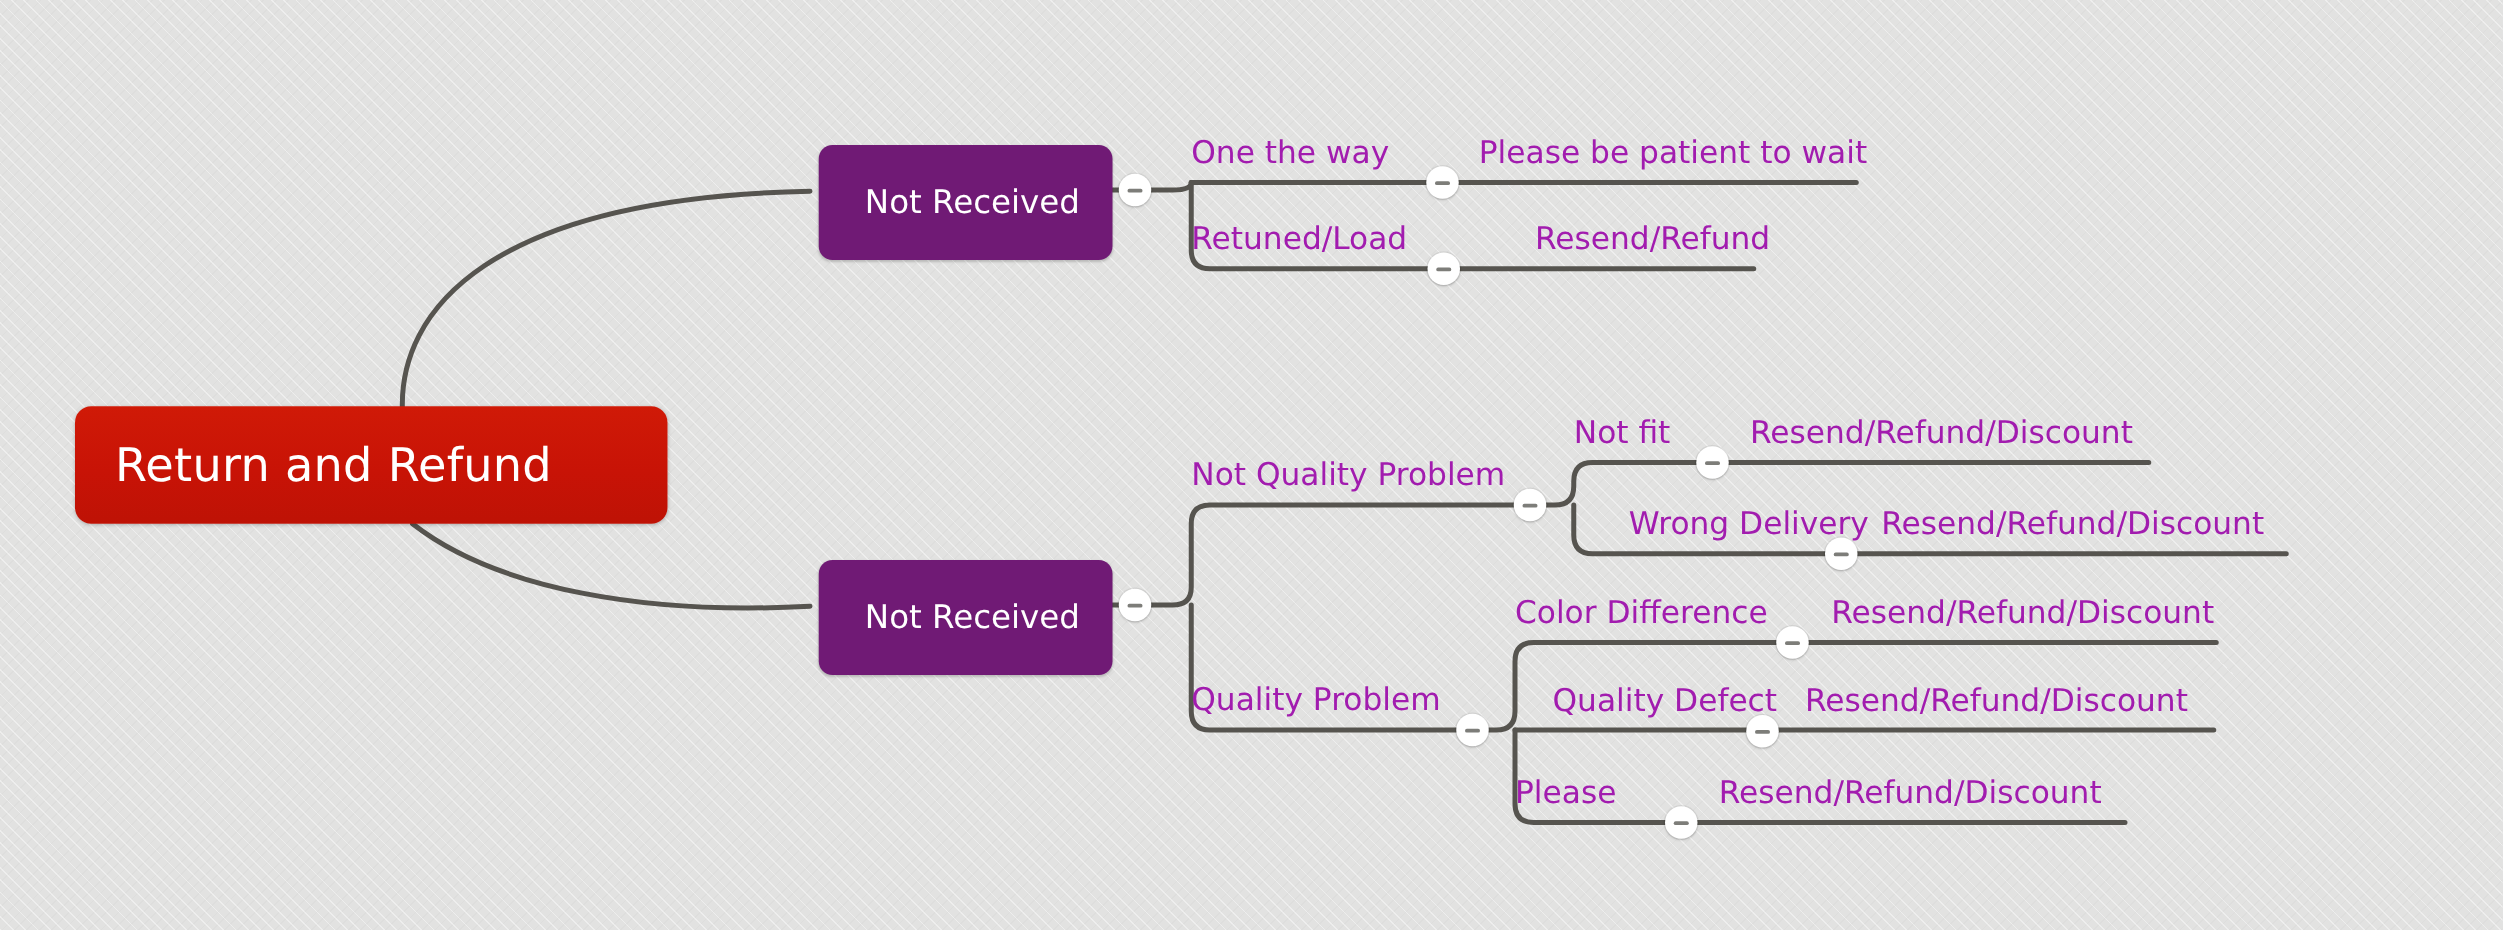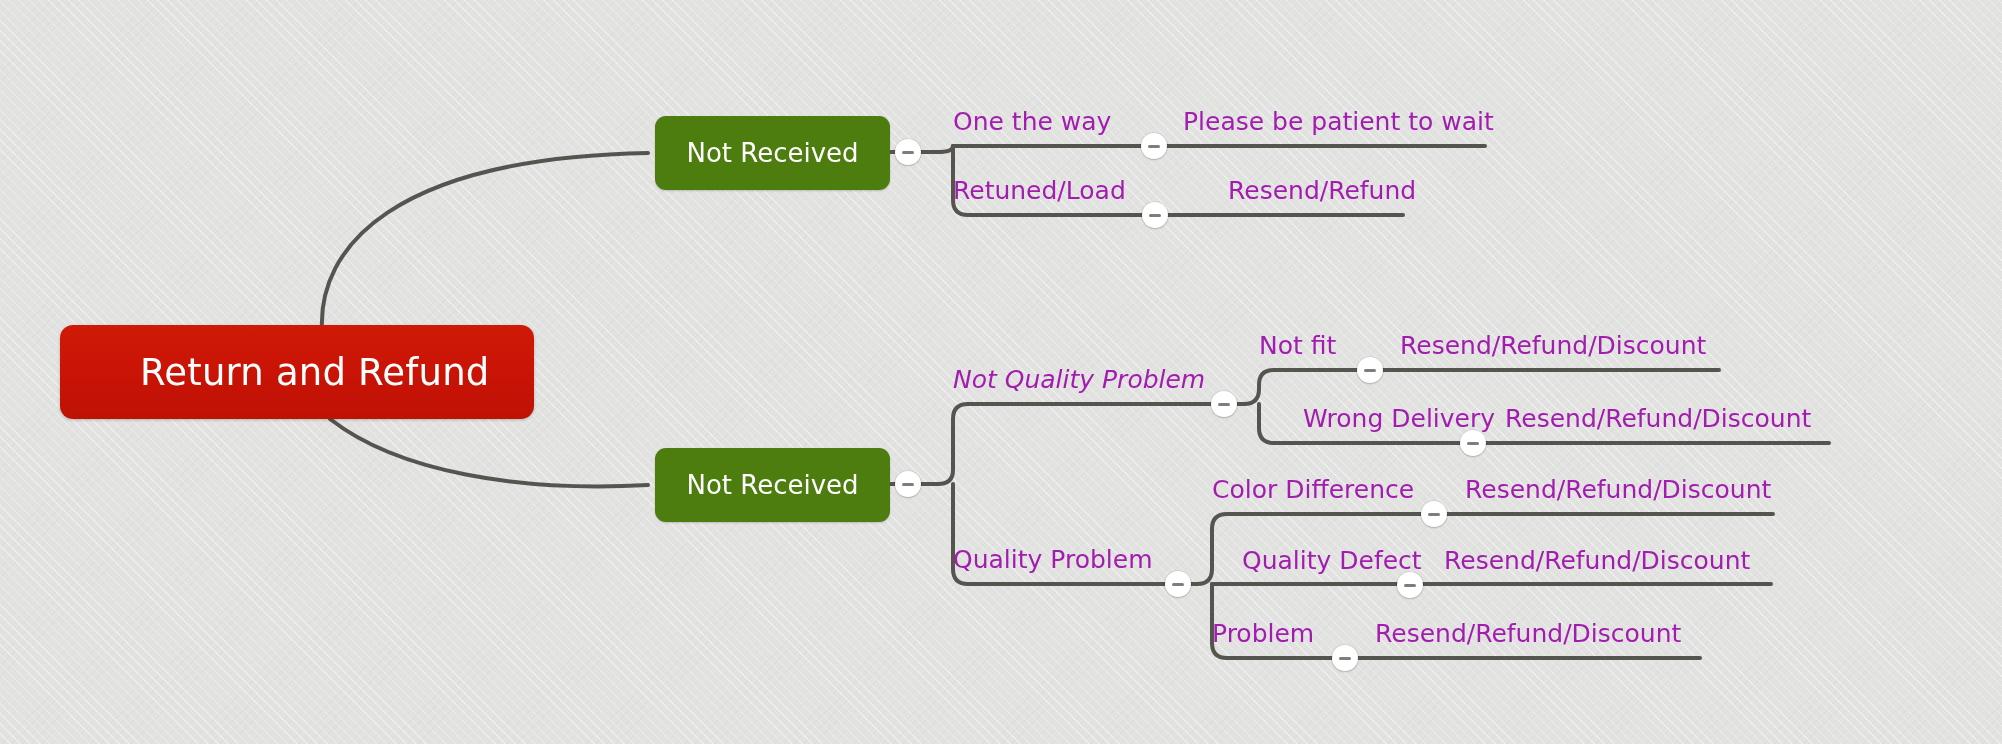--- a/index.html
+++ b/index.html
@@ -48,41 +48,41 @@
     left: 60px;
     top: 325px;
     width: 474px;
     height: 94px;
     border-radius: 13px;
     background: linear-gradient(180deg, #d01a07 0%, #c81306 55%, #be1205 100%);
     box-shadow: 0 1px 3px rgba(0,0,0,0.22);
     display: flex;
     align-items: center;
     box-sizing: border-box;
-    padding-left: 80px;
+    padding-left: 32px;
     cursor: pointer;
   }
   .root-node .root-label {
     color: #ffffff;
     font-size: 37px;
     line-height: 1;
     letter-spacing: 0.2px;
     white-space: nowrap;
   }
 
   
   .branch-node {
     position: absolute;
-    height: 74px;
+    height: 92px;
     border-radius: 11px;
-    background: #4d7c0f;
+    background: #701a75;
     box-shadow: 0 1px 2px rgba(0,0,0,0.18);
     display: flex;
     align-items: center;
-    justify-content: center;
+    justify-content: flex-end;
     box-sizing: border-box;
     padding: 0 26px;
     cursor: pointer;
   }
   .branch-node .branch-label {
     color: #ffffff;
     font-size: 26px;
     line-height: 1;
     white-space: nowrap;
   }
@@ -164,41 +164,41 @@
 </div>
 
 <div class="node-text" style="left:953px; top:134px;">One the way</div>
 
 <div class="node-text" style="left:1166px; top:134px;margin-left:17px;">Please be patient to wait</div>
 
 <div class="node-text" style="left:953px; top:203px;">Retuned/Load</div>
 
 <div class="node-text" style="left:1188px; top:203px;margin-left:40px;">Resend/Refund</div>
 
-<div class="node-text" style="left:953px; top:392px;font-style:italic;">Not Quality Problem</div>
+<div class="node-text" style="left:953px; top:392px;">Not Quality Problem</div>
 
 <div class="node-text" style="left:1259px; top:358px;">Not fit</div>
 
 <div class="node-text" style="left:1400px; top:358px;">Resend/Refund/Discount</div>
 
 <div class="node-text" style="left:1259px; top:431px;margin-left:44px;">Wrong Delivery</div>
 
 <div class="node-text" style="left:1505px; top:431px;">Resend/Refund/Discount</div>
 
 <div class="node-text" style="left:953px; top:572px;">Quality Problem</div>
 
 <div class="node-text" style="left:1212px; top:502px;">Color Difference</div>
 
 <div class="node-text" style="left:1465px; top:502px;">Resend/Refund/Discount</div>
 
 <div class="node-text" style="left:1212px; top:573px;margin-left:30px;">Quality Defect</div>
 
 <div class="node-text" style="left:1444px; top:573px;">Resend/Refund/Discount</div>
 
-<div class="node-text" style="left:1212px; top:646px;">Problem</div>
+<div class="node-text" style="left:1212px; top:646px;">Please</div>
 
 <div class="node-text" style="left:1375px; top:646px;">Resend/Refund/Discount</div>
 
 <div class="toggle" style="left:908px; top:152px;">
   <span class="minus-bar"></span>
 </div>
 <div class="toggle" style="left:1154px; top:146px;">
   <span class="minus-bar"></span>
 </div>
 <div class="toggle" style="left:1155px; top:215px;">

